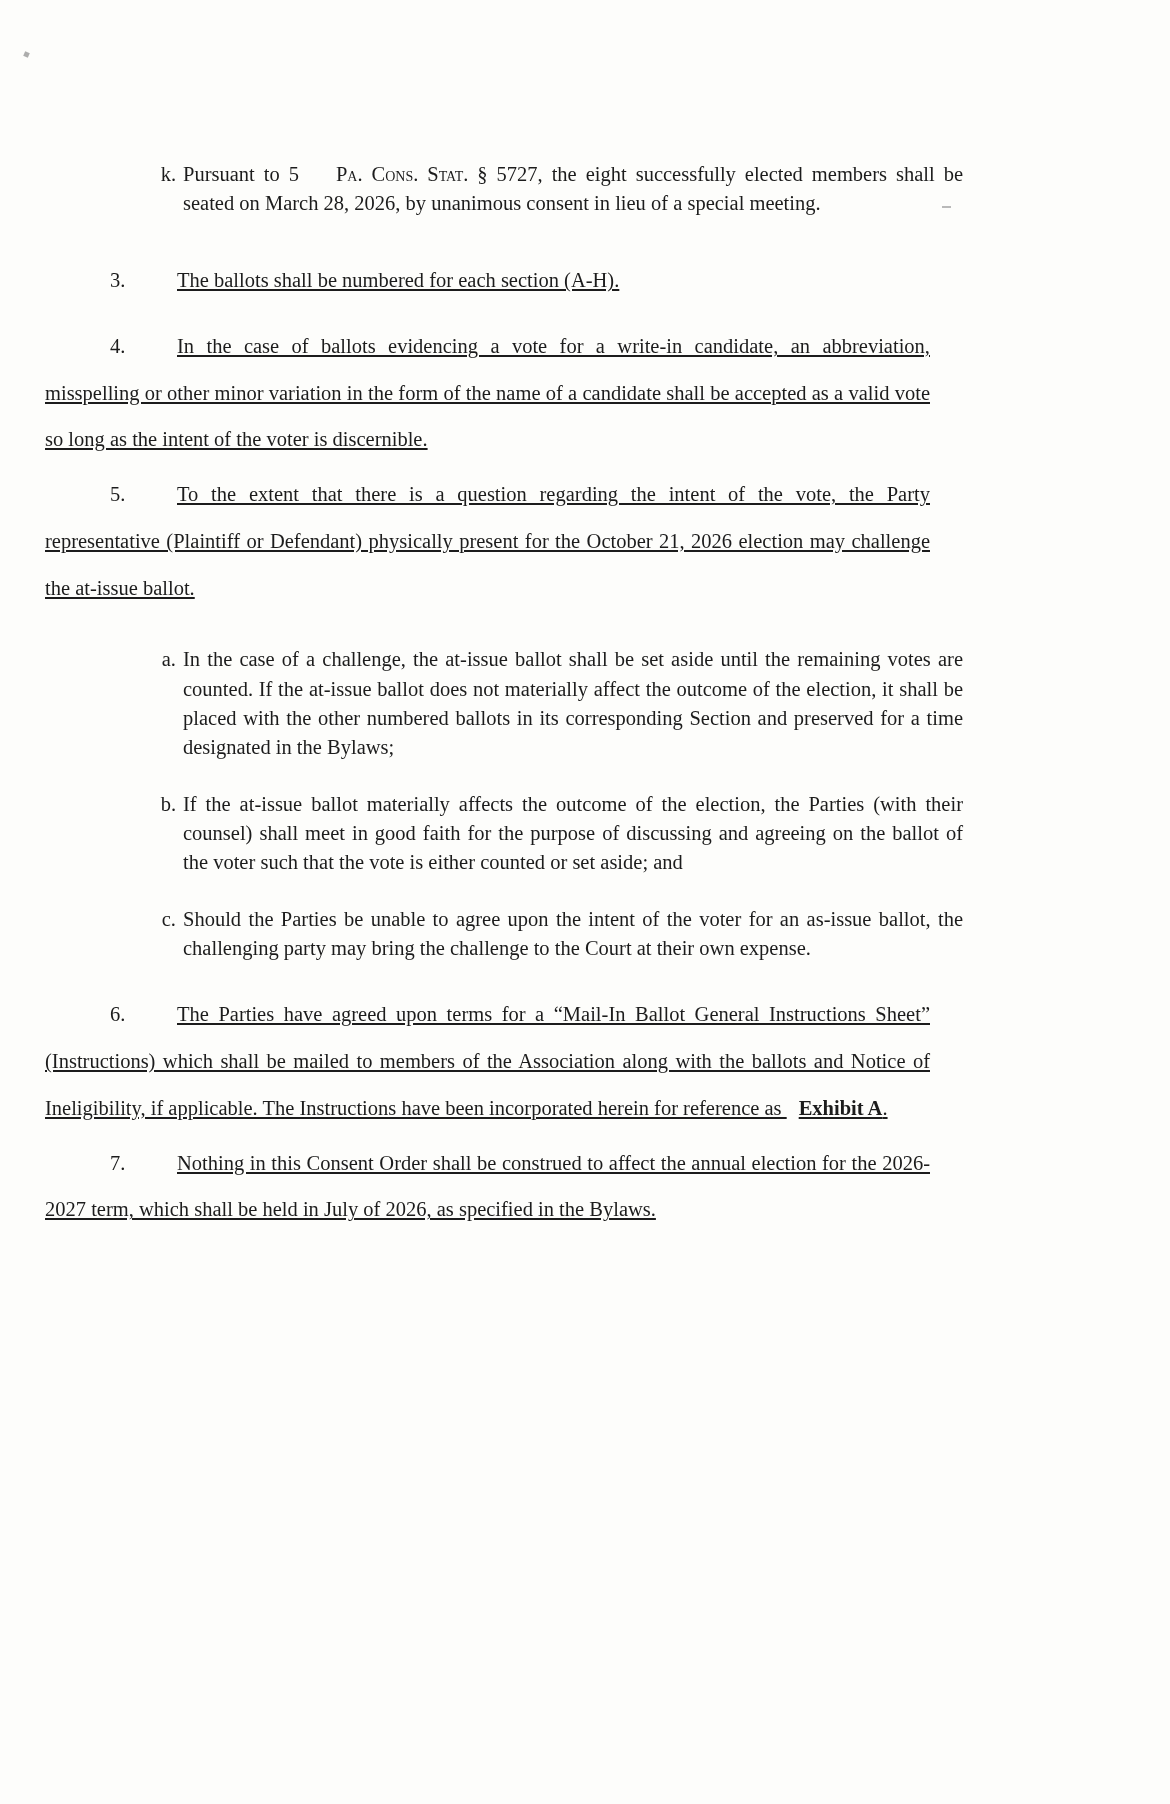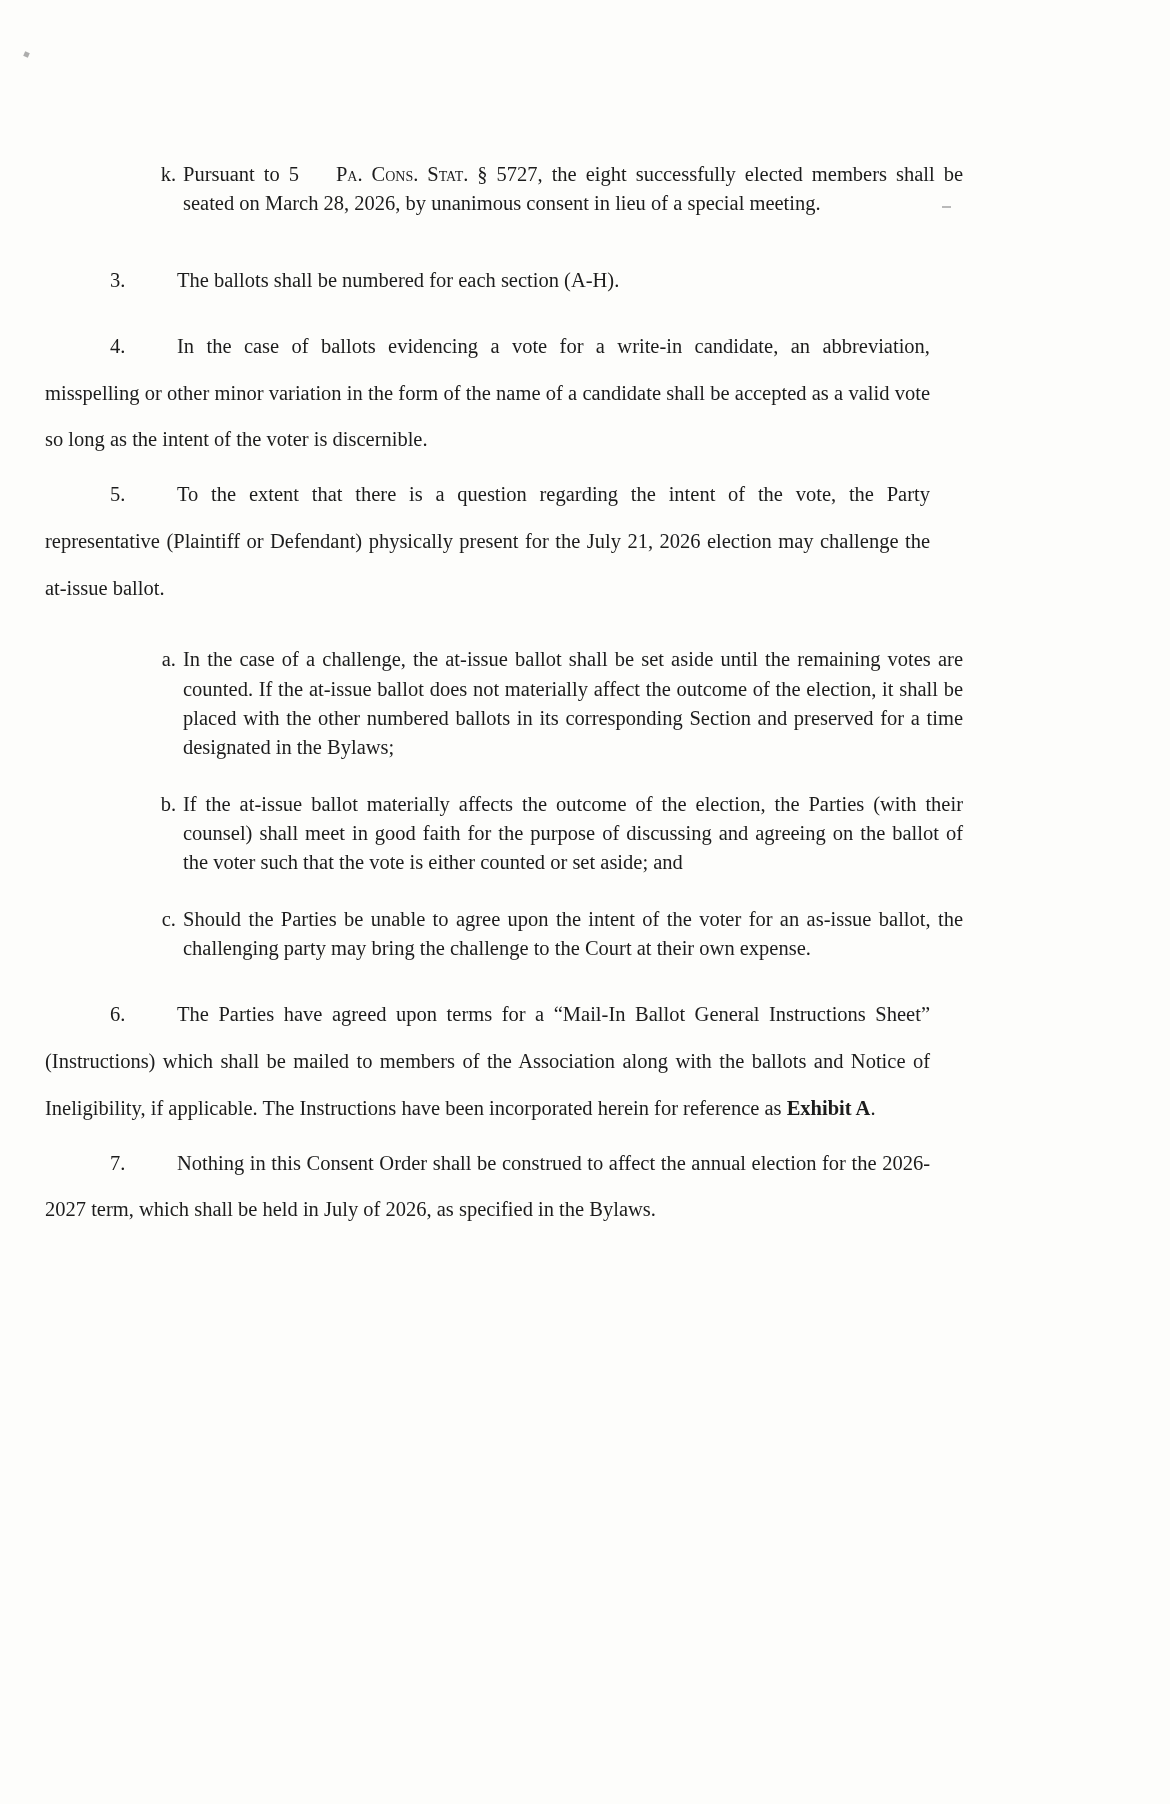--- a/index.html
+++ b/index.html
@@ -82,34 +82,35 @@
     text-align: justify;
   }
   .numbered .num {
     position: absolute;
     left: 65px;
     top: 0;
   }
   .numbered .body {
     display: block;
     text-indent: 132px;
+    text-decoration: underline;
   }
 
   
   .numbered.compact {
     line-height: 1.6;
     margin-bottom: 26px;
   }
   .numbered.compact .body { text-indent: 132px; }
 
   .sc {
     font-variant: small-caps;
     margin-left: 28px;
   }
-  .bold { font-weight: bold; }
+  .bold { font-weight: bold; margin-left: 12px; }
 
   .spacer-sm { height: 18px; }
   .spacer-md { height: 26px; }
 </style>
 </head>
 <body>
 
 <div class="page">
   <div class="speck"></div>
   <div class="right-speck"></div>
@@ -128,21 +129,21 @@
       <span class="body">The ballots shall be numbered for each section (A-H).</span>
     </div>
 
     <div class="blk numbered">
       <span class="num">4.</span>
       <span class="body">In the case of ballots evidencing a vote for a write-in candidate, an abbreviation, misspelling or other minor variation in the form of the name of a candidate shall be accepted as a valid vote so long as the intent of the voter is discernible.</span>
     </div>
 
     <div class="blk numbered">
       <span class="num">5.</span>
-      <span class="body">To the extent that there is a question regarding the intent of the vote, the Party representative (Plaintiff or Defendant) physically present for the July 21, 2026 election may challenge the at-issue ballot.</span>
+      <span class="body">To the extent that there is a question regarding the intent of the vote, the Party representative (Plaintiff or Defendant) physically present for the October 21, 2026 election may challenge the at-issue ballot.</span>
     </div>
 
     <div class="spacer-md"></div>
 
     <div class="blk lettered">
       <span class="marker">a.</span>
       <span class="body">In the case of a challenge, the at-issue ballot shall be set aside until the remaining votes are counted. If the at-issue ballot does not materially affect the outcome of the election, it shall be placed with the other numbered ballots in its corresponding Section and preserved for a time designated in the Bylaws;</span>
     </div>
 
     <div class="blk lettered">

